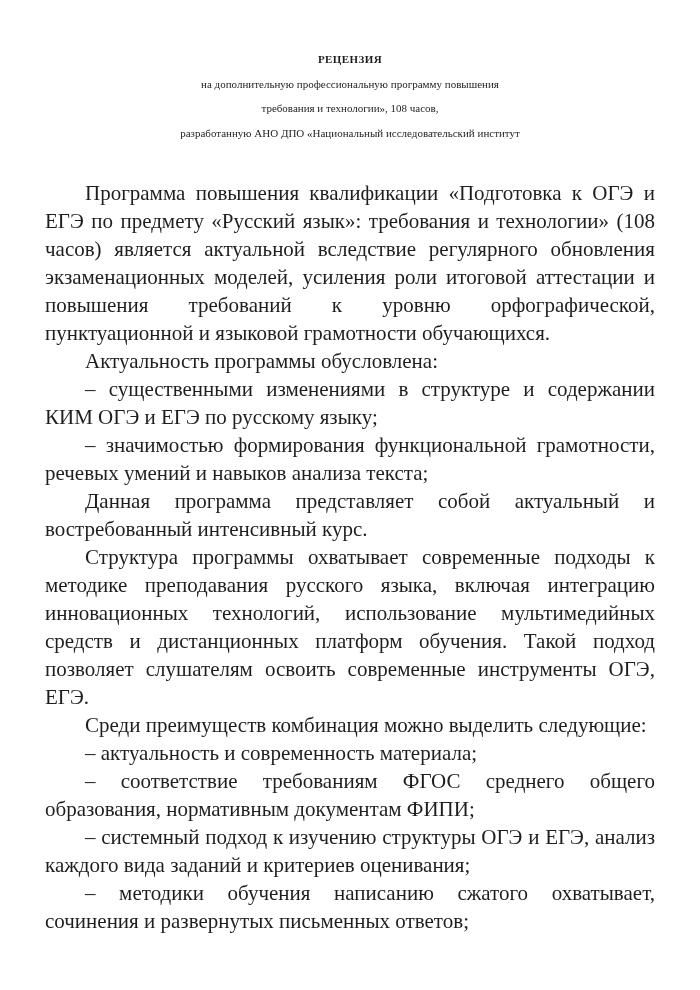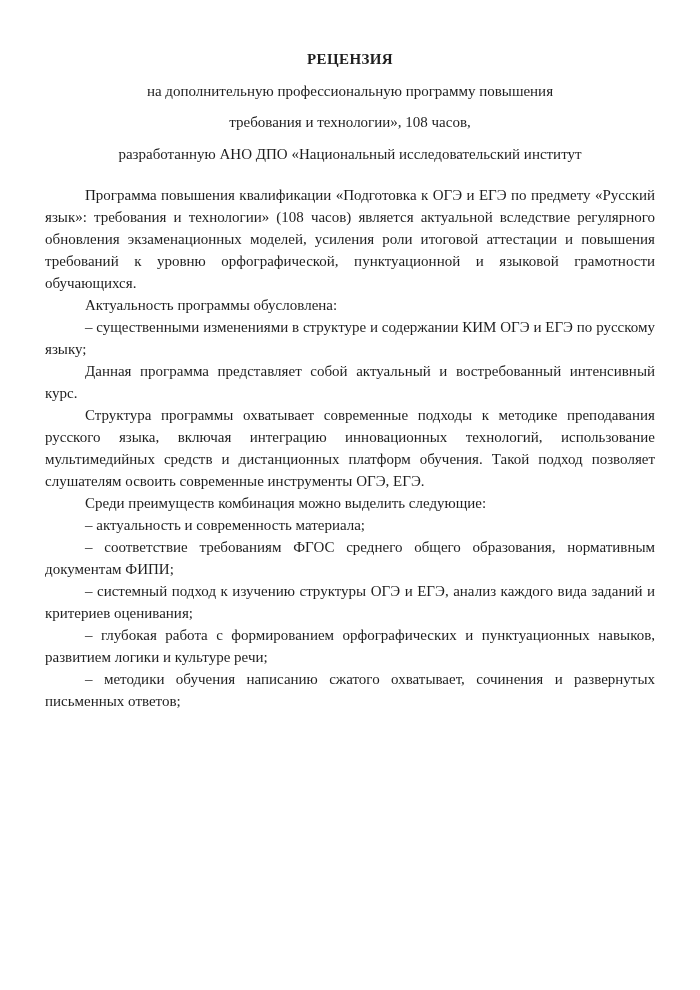--- a/index.html
+++ b/index.html
@@ -14,35 +14,35 @@
     margin: 0 auto;
     background: #ffffff;
     box-sizing: border-box;
     padding: 50px 45px 0 45px;
     overflow: hidden;
     font-family: "Liberation Serif", "DejaVu Serif", serif;
     color: #1e1e1e;
   }
   .doc-header {
     text-align: center;
-    font-size: 15px;
+    font-size: 11px;
     line-height: 19.5px;
   }
   .doc-title {
     font-weight: bold;
     letter-spacing: 0.4px;
   }
   .header-line {
-    margin: 12px;
+    margin: 5px;
     text-indent: 0;
   }
   .doc-body {
-    margin-top: 20px;
-    font-size: 15px;
-    line-height: 22px;
+    margin-top: 36px;
+    font-size: 21px;
+    line-height: 28px;
     text-align: justify;
   }
   .para {
     margin: 0;
     text-indent: 40px;
   }
 </style>
 </head>
 <body>
 
@@ -52,22 +52,22 @@
     <div>
         <p class="header-line">на дополнительную профессиональную программу повышения</p>
         <p class="header-line">требования и технологии», 108 часов,</p>
         <p class="header-line">разработанную АНО ДПО «Национальный исследовательский институт</p>
       </div>
   </div>
   <div class="doc-body">
       <p class="para">Программа повышения квалификации «Подготовка к ОГЭ и ЕГЭ по предмету «Русский язык»: требования и технологии» (108 часов) является актуальной вследствие регулярного обновления экзаменационных моделей, усиления роли итоговой аттестации и повышения требований к уровню орфографической, пунктуационной и языковой грамотности обучающихся.</p>
       <p class="para">Актуальность программы обусловлена:</p>
       <p class="para">– существенными изменениями в структуре и содержании КИМ ОГЭ и ЕГЭ по русскому языку;</p>
+      <p class="para">– значимостью формирования функциональной грамотности, речевых умений и навыков анализа текста;</p>
       <p class="para">Данная программа представляет собой актуальный и востребованный интенсивный курс.</p>
       <p class="para">Структура программы охватывает современные подходы к методике преподавания русского языка, включая интеграцию инновационных технологий, использование мультимедийных средств и дистанционных платформ обучения. Такой подход позволяет слушателям освоить современные инструменты ОГЭ, ЕГЭ.</p>
       <p class="para">Среди преимуществ комбинация можно выделить следующие:</p>
       <p class="para">– актуальность и современность материала;</p>
       <p class="para">– соответствие требованиям ФГОС среднего общего образования, нормативным документам ФИПИ;</p>
       <p class="para">– системный подход к изучению структуры ОГЭ и ЕГЭ, анализ каждого вида заданий и критериев оценивания;</p>
-      <p class="para">– глубокая работа с формированием орфографических и пунктуационных навыков, развитием логики и культуре речи;</p>
       <p class="para">– методики обучения написанию сжатого охватывает, сочинения и развернутых письменных ответов;</p>
     </div>
 </div>
 
 </body></html>

